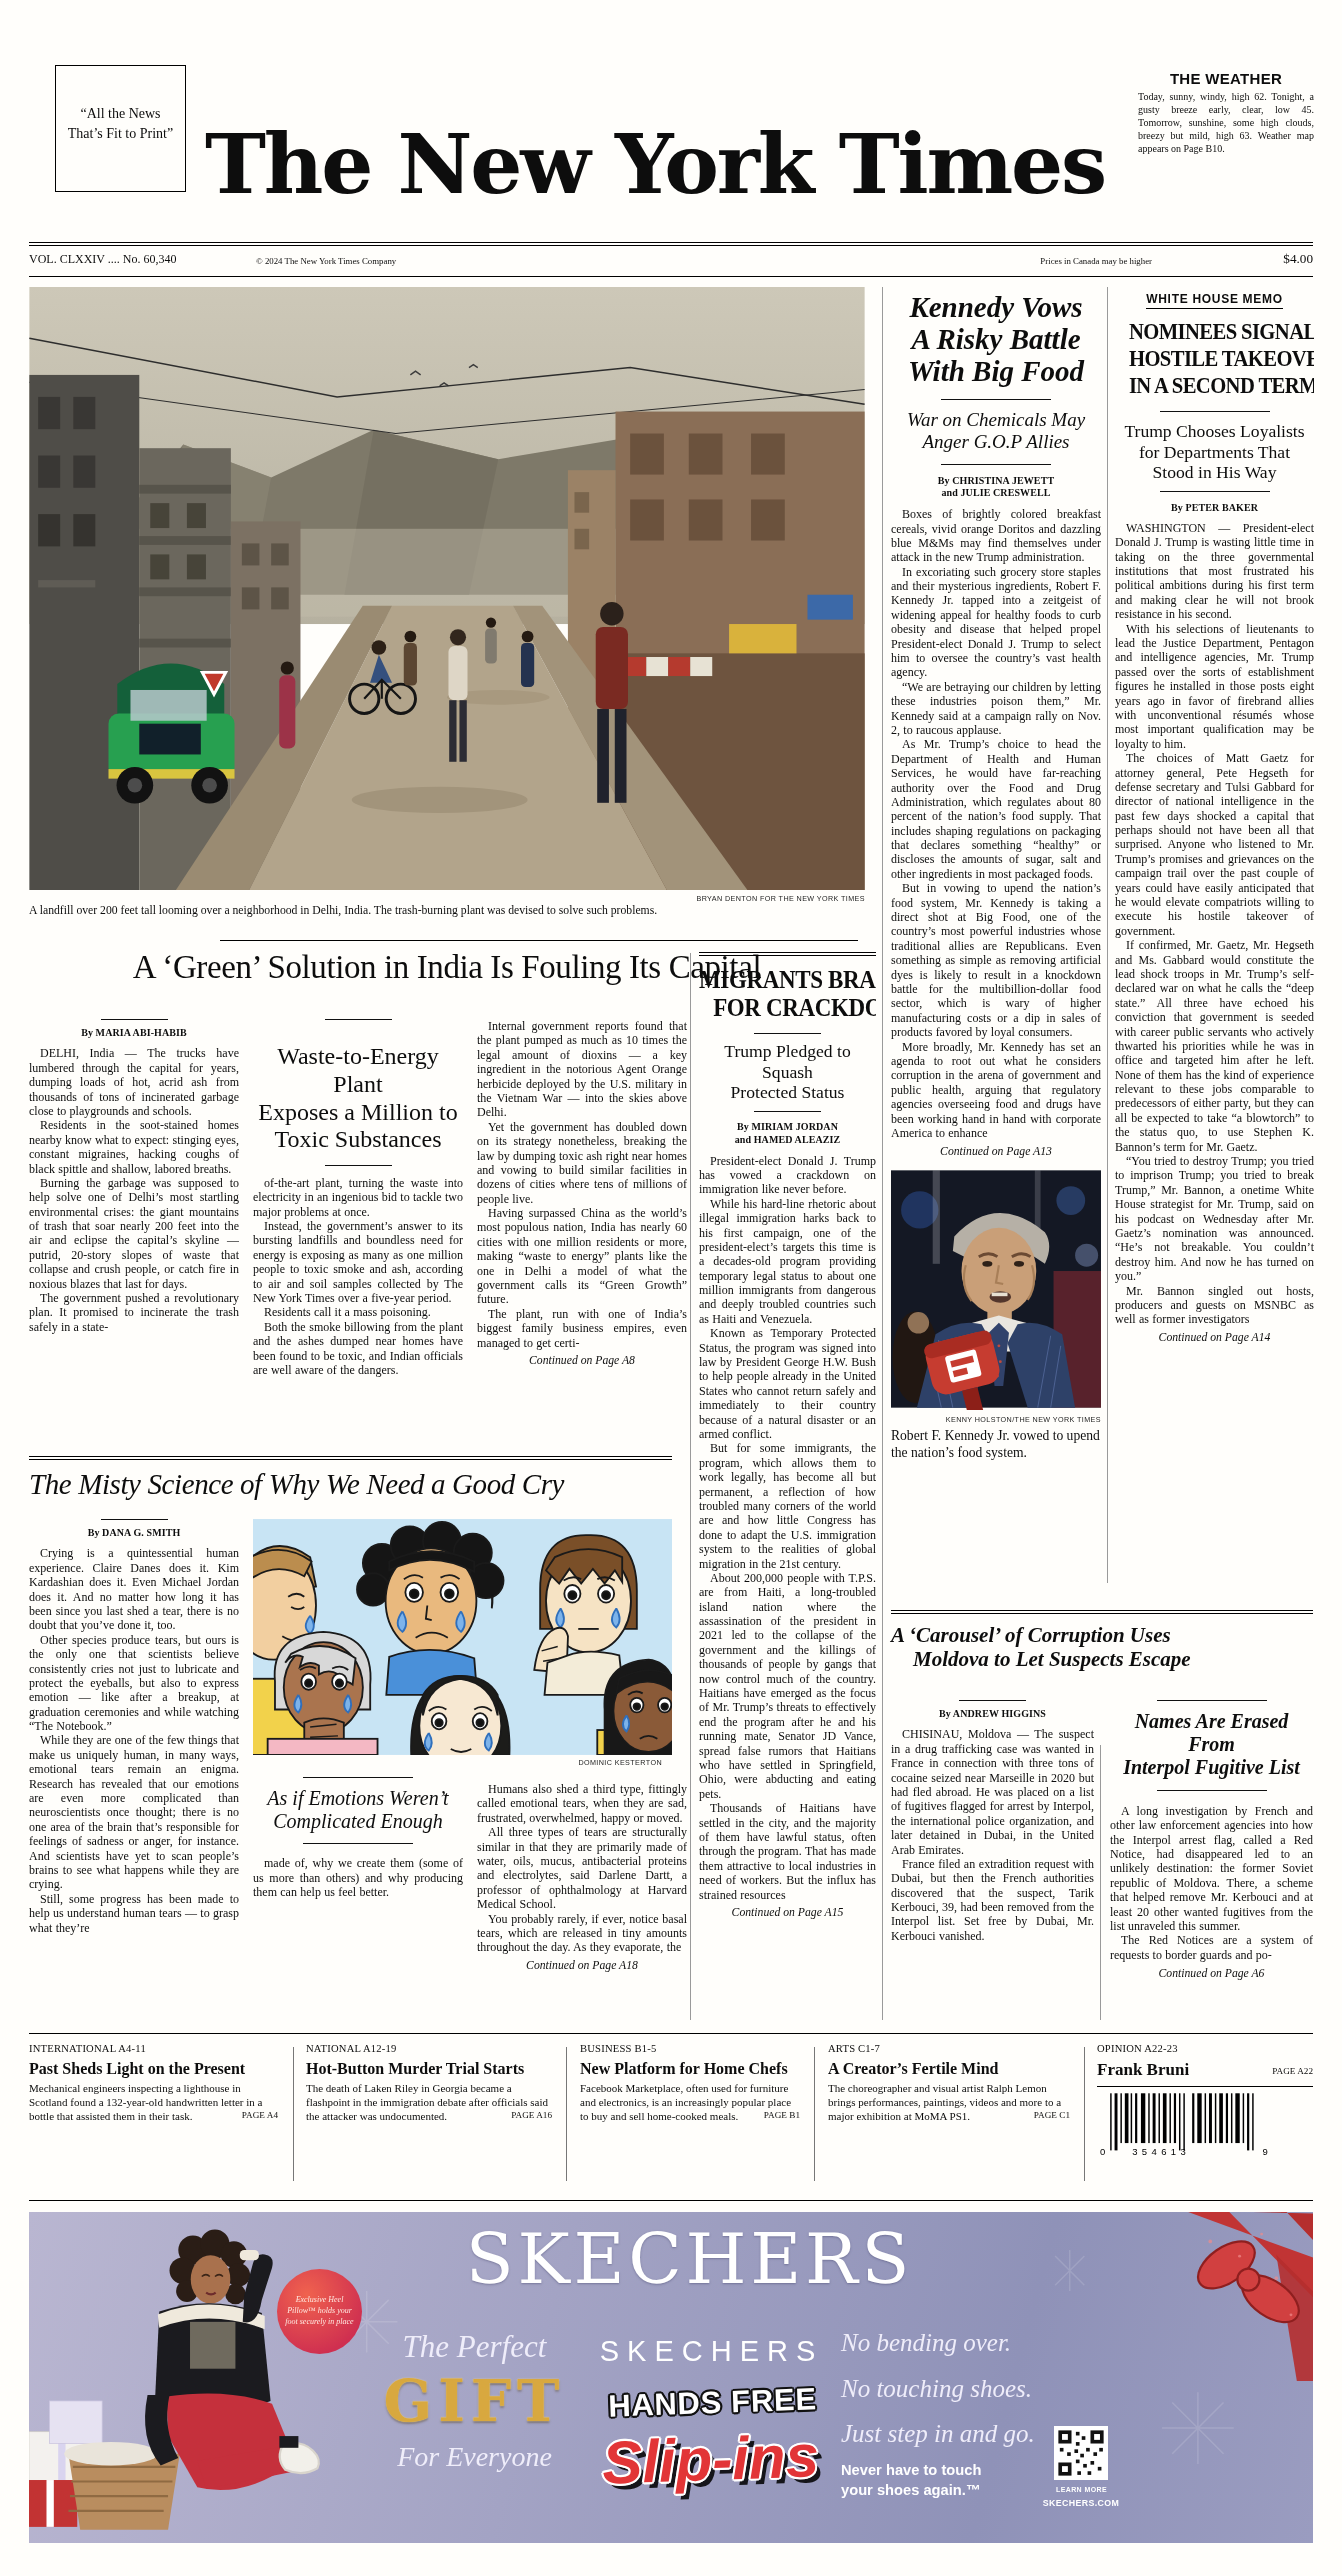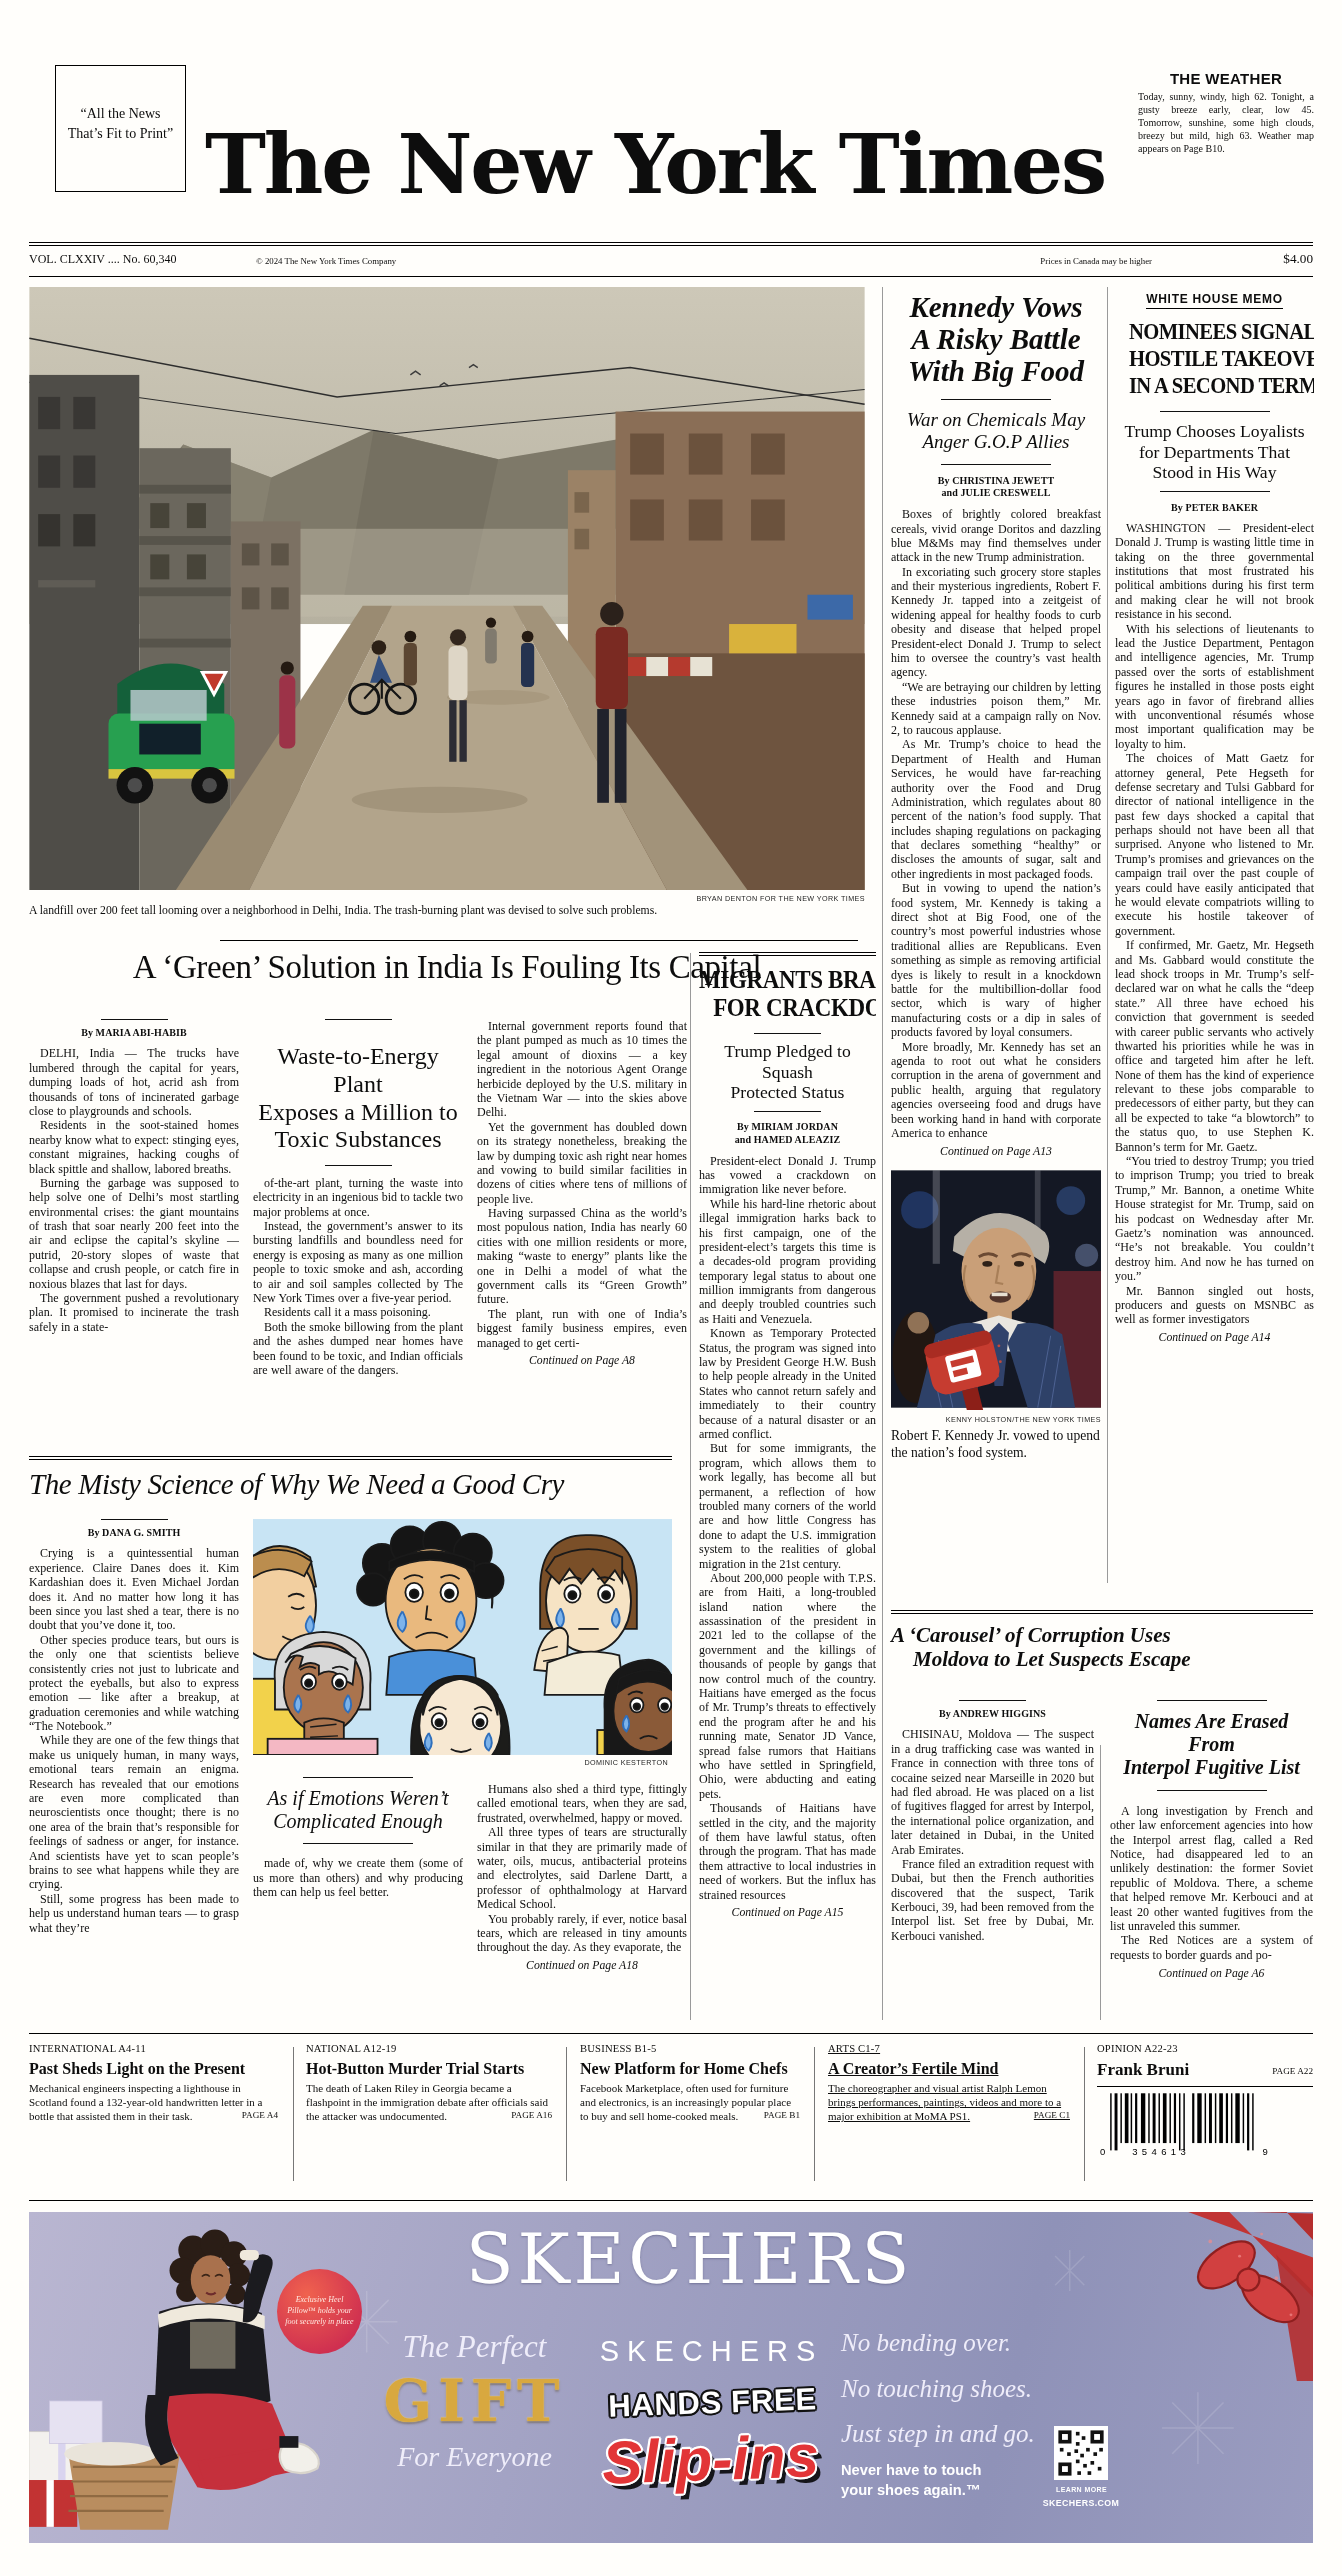--- a/index.html
+++ b/index.html
@@ -501,21 +501,21 @@
         <ellipse cx="524" cy="254" rx="9" ry="10" fill="#fff"></ellipse>
           <circle cx="524" cy="256" r="4.5" fill="#111"></circle>
         <ellipse cx="562" cy="254" rx="9" ry="10" fill="#fff"></ellipse>
           <circle cx="562" cy="256" r="4.5" fill="#111"></circle>
         <path d="M512,240 q10,-8 20,-2" fill="none"></path>
         <path d="M510,268 q7,12 0,22 q-10,-8 0,-22" fill="#7db3ea" stroke="#2f6fbc"></path>
         <path d="M528,300 q12,-8 24,0" fill="none"></path>
       </g>
     </svg>
   </div>
-  <div class="abs credit" style="left:249px; top:1758px; width:419px; text-align:right;">DOMINIC KESTERTON</div>
+  <div class="abs credit" style="left:243px; top:1758px; width:419px; text-align:right;">DOMINIC KESTERTON</div>
 
   <div class="abs" style="left:253px; top:1777px; width:210px; height:246px; overflow:hidden;">
     <div class="rule-s" style="width:110px;"></div>
     <div class="subhead subhead-it" style="margin-top:8.8px; font-size:20px;">
       <span>As if Emotions Weren’t</span>
       <span>Complicated Enough</span>
     </div>
     <div class="rule-s" style="width:110px; margin-top:10.3px;"></div>
     <div class="body-col" style="margin-top:11.7px;">
         <p>made of, why we create them (some of us more than others) and why producing them can help us feel better.</p>
@@ -576,21 +576,21 @@
       <div class="tz-page">PAGE A16</div>
     </div>
     <div class="tz-sep" style="left:537px;"></div>
     <div class="tz" style="left:551px; width:220px;">
       <div class="tz-kicker">BUSINESS B1-5</div>
       <div class="tz-head">New Platform for Home Chefs</div>
       <div class="tz-body">Facebook Marketplace, often used for furniture and electronics, is an increasingly popular place to buy and sell home-cooked meals.</div>
       <div class="tz-page">PAGE B1</div>
     </div>
     <div class="tz-sep" style="left:785px;"></div>
-    <div class="tz" style="left:799px; width:242px;text-decoration:underline;">
+    <div class="tz" style="left:799px; width:242px;">
       <div class="tz-kicker">ARTS C1-7</div>
       <div class="tz-head">A Creator’s Fertile Mind</div>
       <div class="tz-body">The choreographer and visual artist Ralph Lemon brings performances, paintings, videos and more to a major exhibition at MoMA PS1.</div>
       <div class="tz-page">PAGE C1</div>
     </div>
     <div class="tz-sep" style="left:1055px;"></div>
     <div class="tz" style="left:1068px; width:216px;">
       <div class="tz-kicker">OPINION A22-23</div>
       <div style="margin-top:5.9px; position:relative;">
         <span class="op-name">Frank Bruni</span>

